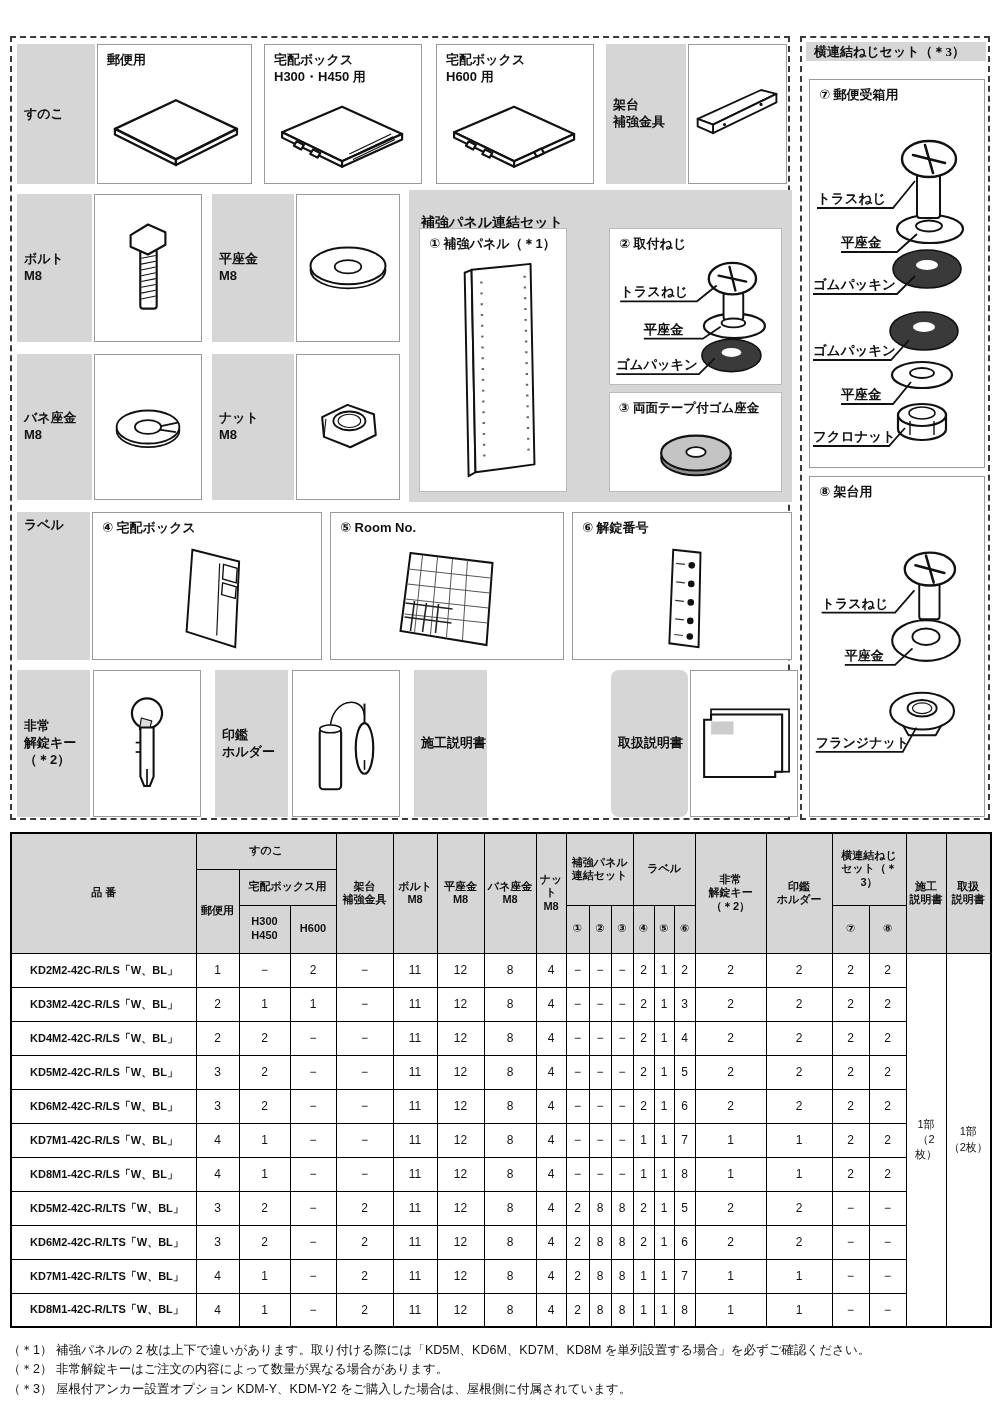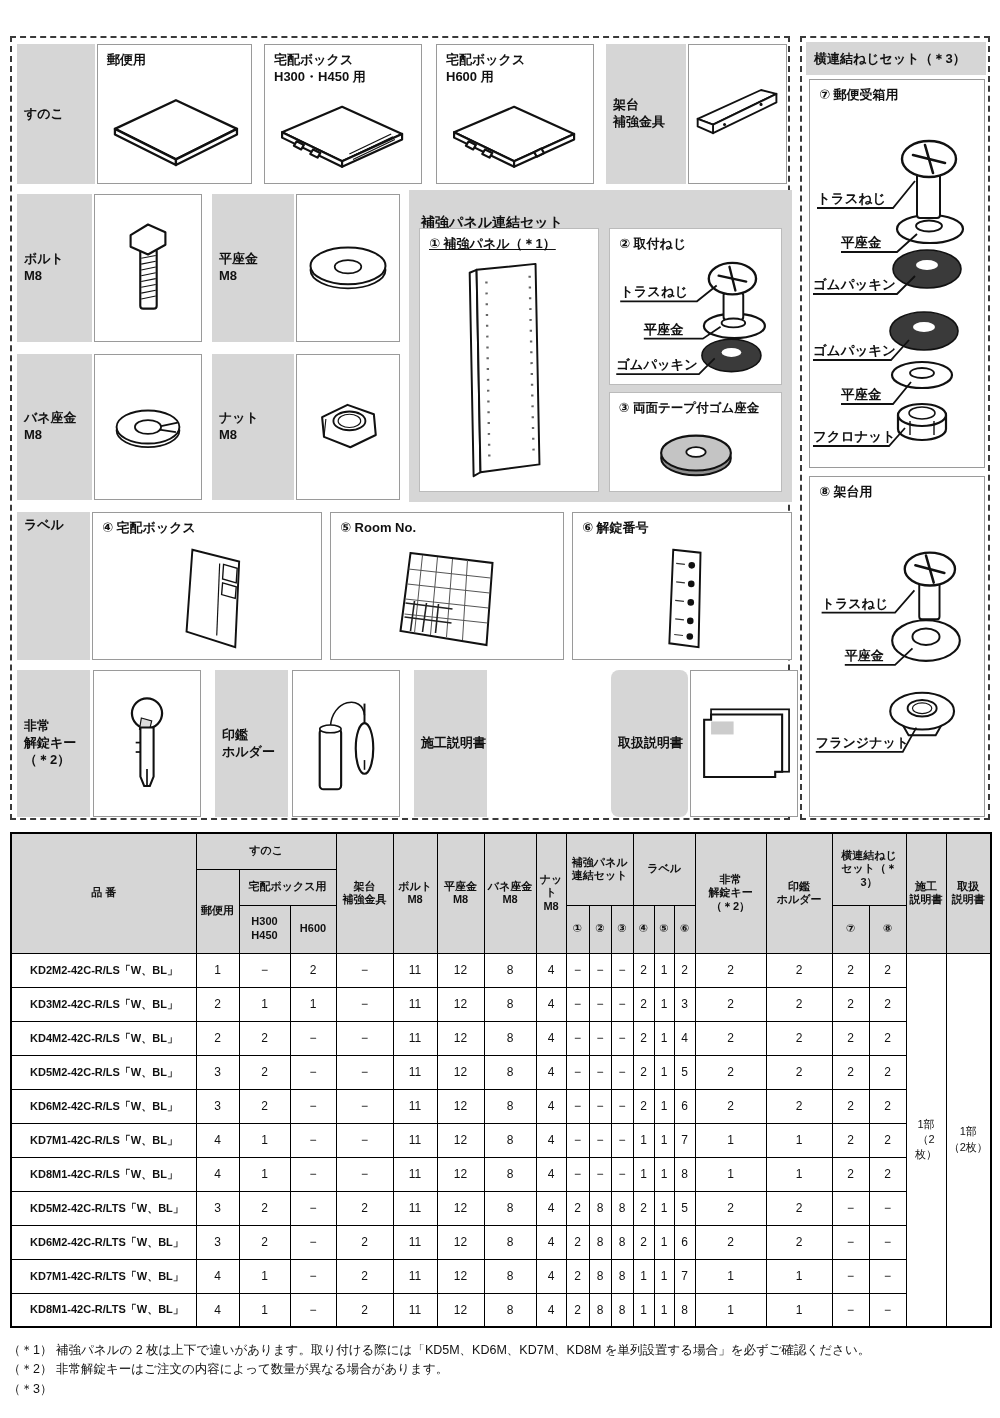--- a/index.html
+++ b/index.html
@@ -139,21 +139,21 @@
       <g fill="#fff" stroke="#111">
         <ellipse cx="60" cy="45" rx="45" ry="22" stroke-width="2.2"></ellipse>
         <ellipse cx="60" cy="40" rx="45" ry="22" stroke-width="2.4"></ellipse>
         <ellipse cx="60" cy="41" rx="16" ry="8" stroke-width="2"></ellipse>
       </g>
     </svg>
   </div>
 
   <div class="panelbox" style="left:397px;top:152px;width:383px;height:312px;">
     <div class="paneltitle">補強パネル連結セット</div>
-    <div class="wbox" style="left:10px;top:38px;width:180px;height:264px;border-color:#bbb;text-decoration:underline;">
+    <div class="wbox" style="left:10px;top:38px;width:148px;height:264px;border-color:#bbb;">
       <div class="boxlabel">① 補強パネル（＊1）</div>
       <svg width="168" height="228" viewBox="0 0 170 232">
         <g fill="#fff" stroke="#111" stroke-width="2" stroke-linejoin="round">
           <polygon points="45,15 52,12 56,218 49,222"></polygon>
           <polygon points="52,12 112,6 116,210 56,218"></polygon>
         </g>
         <g stroke="#666" stroke-width="2.4">
           <line x1="62" y1="24" x2="65" y2="204" stroke-dasharray="2,9"></line>
           <line x1="106" y1="18" x2="110" y2="198" stroke-dasharray="2,9"></line>
         </g>
@@ -322,21 +322,21 @@
   <div class="wbox" style="left:678px;top:632px;width:108px;height:147px;">
     <svg width="104" height="100" viewBox="0 0 120 100">
       <rect x="22" y="10" width="90" height="72" fill="#fff" stroke="#111" stroke-width="2"></rect>
       <polygon points="14,22 22,22 22,16 104,16 104,82 96,82 96,88 14,88" fill="#fff" stroke="#111" stroke-width="2.4"></polygon>
       <rect x="22" y="24" width="26" height="15" fill="#ccc"></rect>
     </svg>
   </div>
 </div>
 
 <div class="dashbox" style="left:800px;top:36px;width:190px;height:784px;">
-  <div class="titlebar" style="left:4px;top:4px;width:180px;height:33px;">横連結ねじセット（＊3）</div>
+  <div class="titlebar" style="left:4px;top:4px;width:180px;height:19px;font-family:Liberation Serif, serif;">横連結ねじセット（＊3）</div>
 
   <div class="wbox" style="left:7px;top:41px;width:176px;height:389px;">
     <div class="boxlabel">⑦ 郵便受箱用</div>
     <svg width="168" height="336" viewBox="0 0 168 336">
       <g fill="#fff" stroke="#111">
         <ellipse cx="117" cy="112" rx="33" ry="14" stroke-width="2.2"></ellipse>
         <rect x="104" y="55" width="23" height="46" rx="3" stroke-width="2"></rect>
         <ellipse cx="116" cy="42" rx="27" ry="18" stroke-width="2.4"></ellipse>
         <ellipse cx="116" cy="109" rx="13" ry="5.5" stroke-width="1.8"></ellipse>
       </g>
@@ -721,16 +721,17 @@
   <div class="footnote">
     <span class="fmark">（＊1）</span>
     <span class="ftext">補強パネルの 2 枚は上下で違いがあります。取り付ける際には「KD5M、KD6M、KD7M、KD8M を単列設置する場合」を必ずご確認ください。</span>
   </div>
   <div class="footnote">
     <span class="fmark">（＊2）</span>
     <span class="ftext">非常解錠キーはご注文の内容によって数量が異なる場合があります。</span>
   </div>
   <div class="footnote">
     <span class="fmark">（＊3）</span>
+    <span class="ftext">屋根付アンカー設置オプション KDM-Y、KDM-Y2 をご購入した場合は、屋根側に付属されています。</span>
   </div>
 </div>
 
 <div class="doc-number">10787-792</div>
 
 </body></html>

